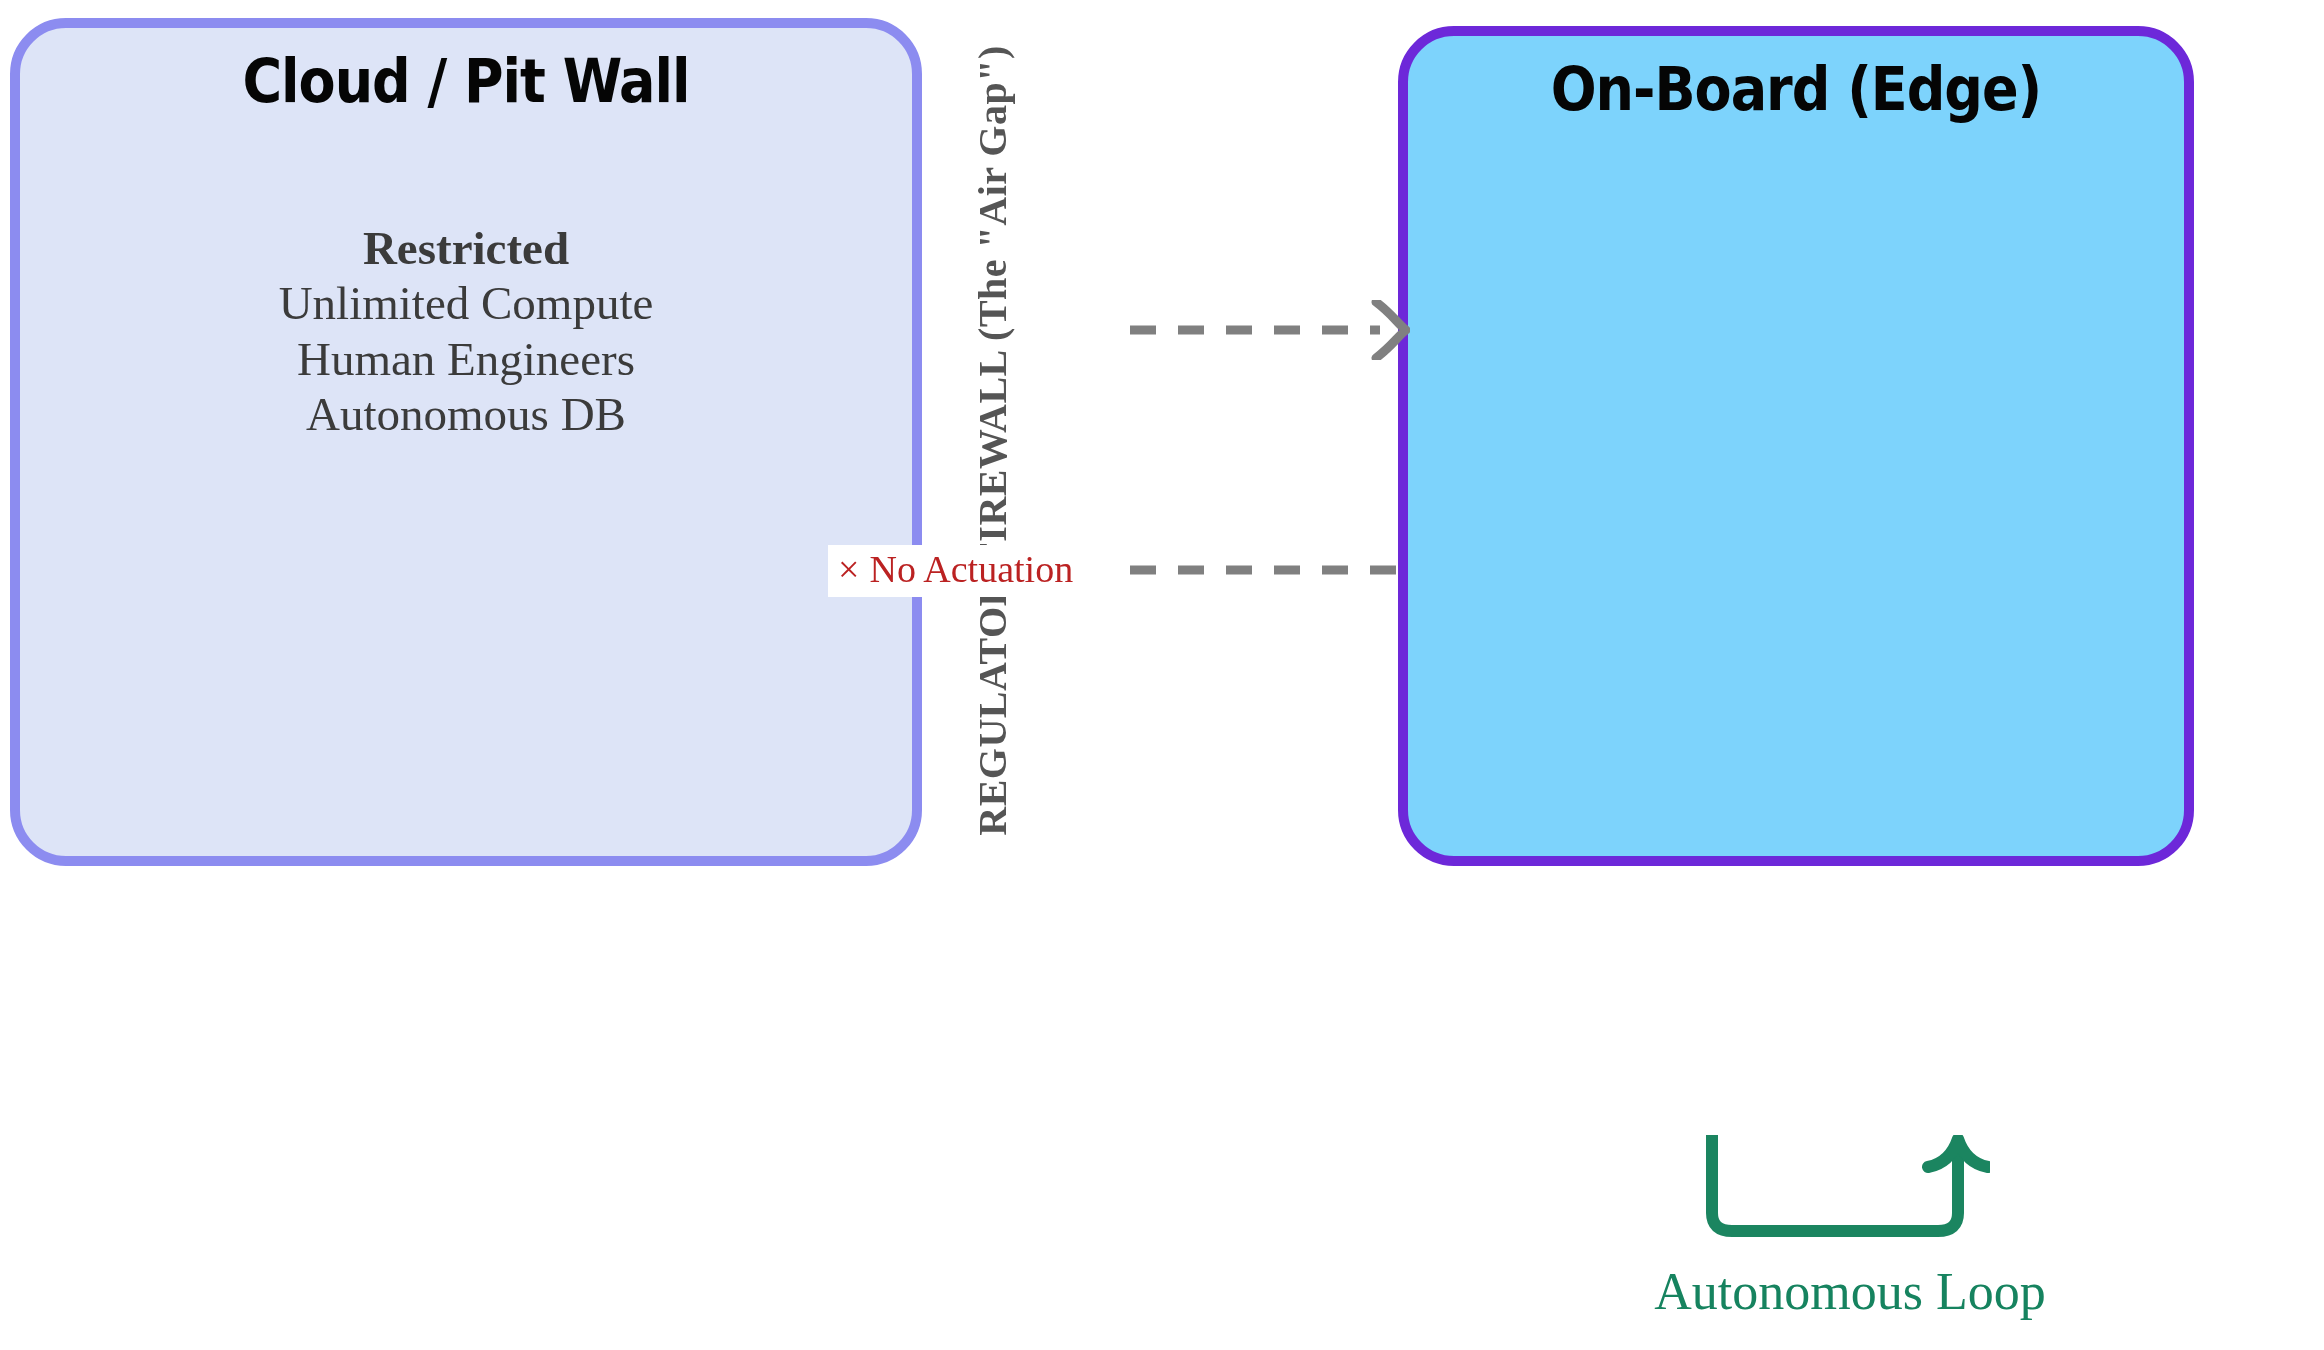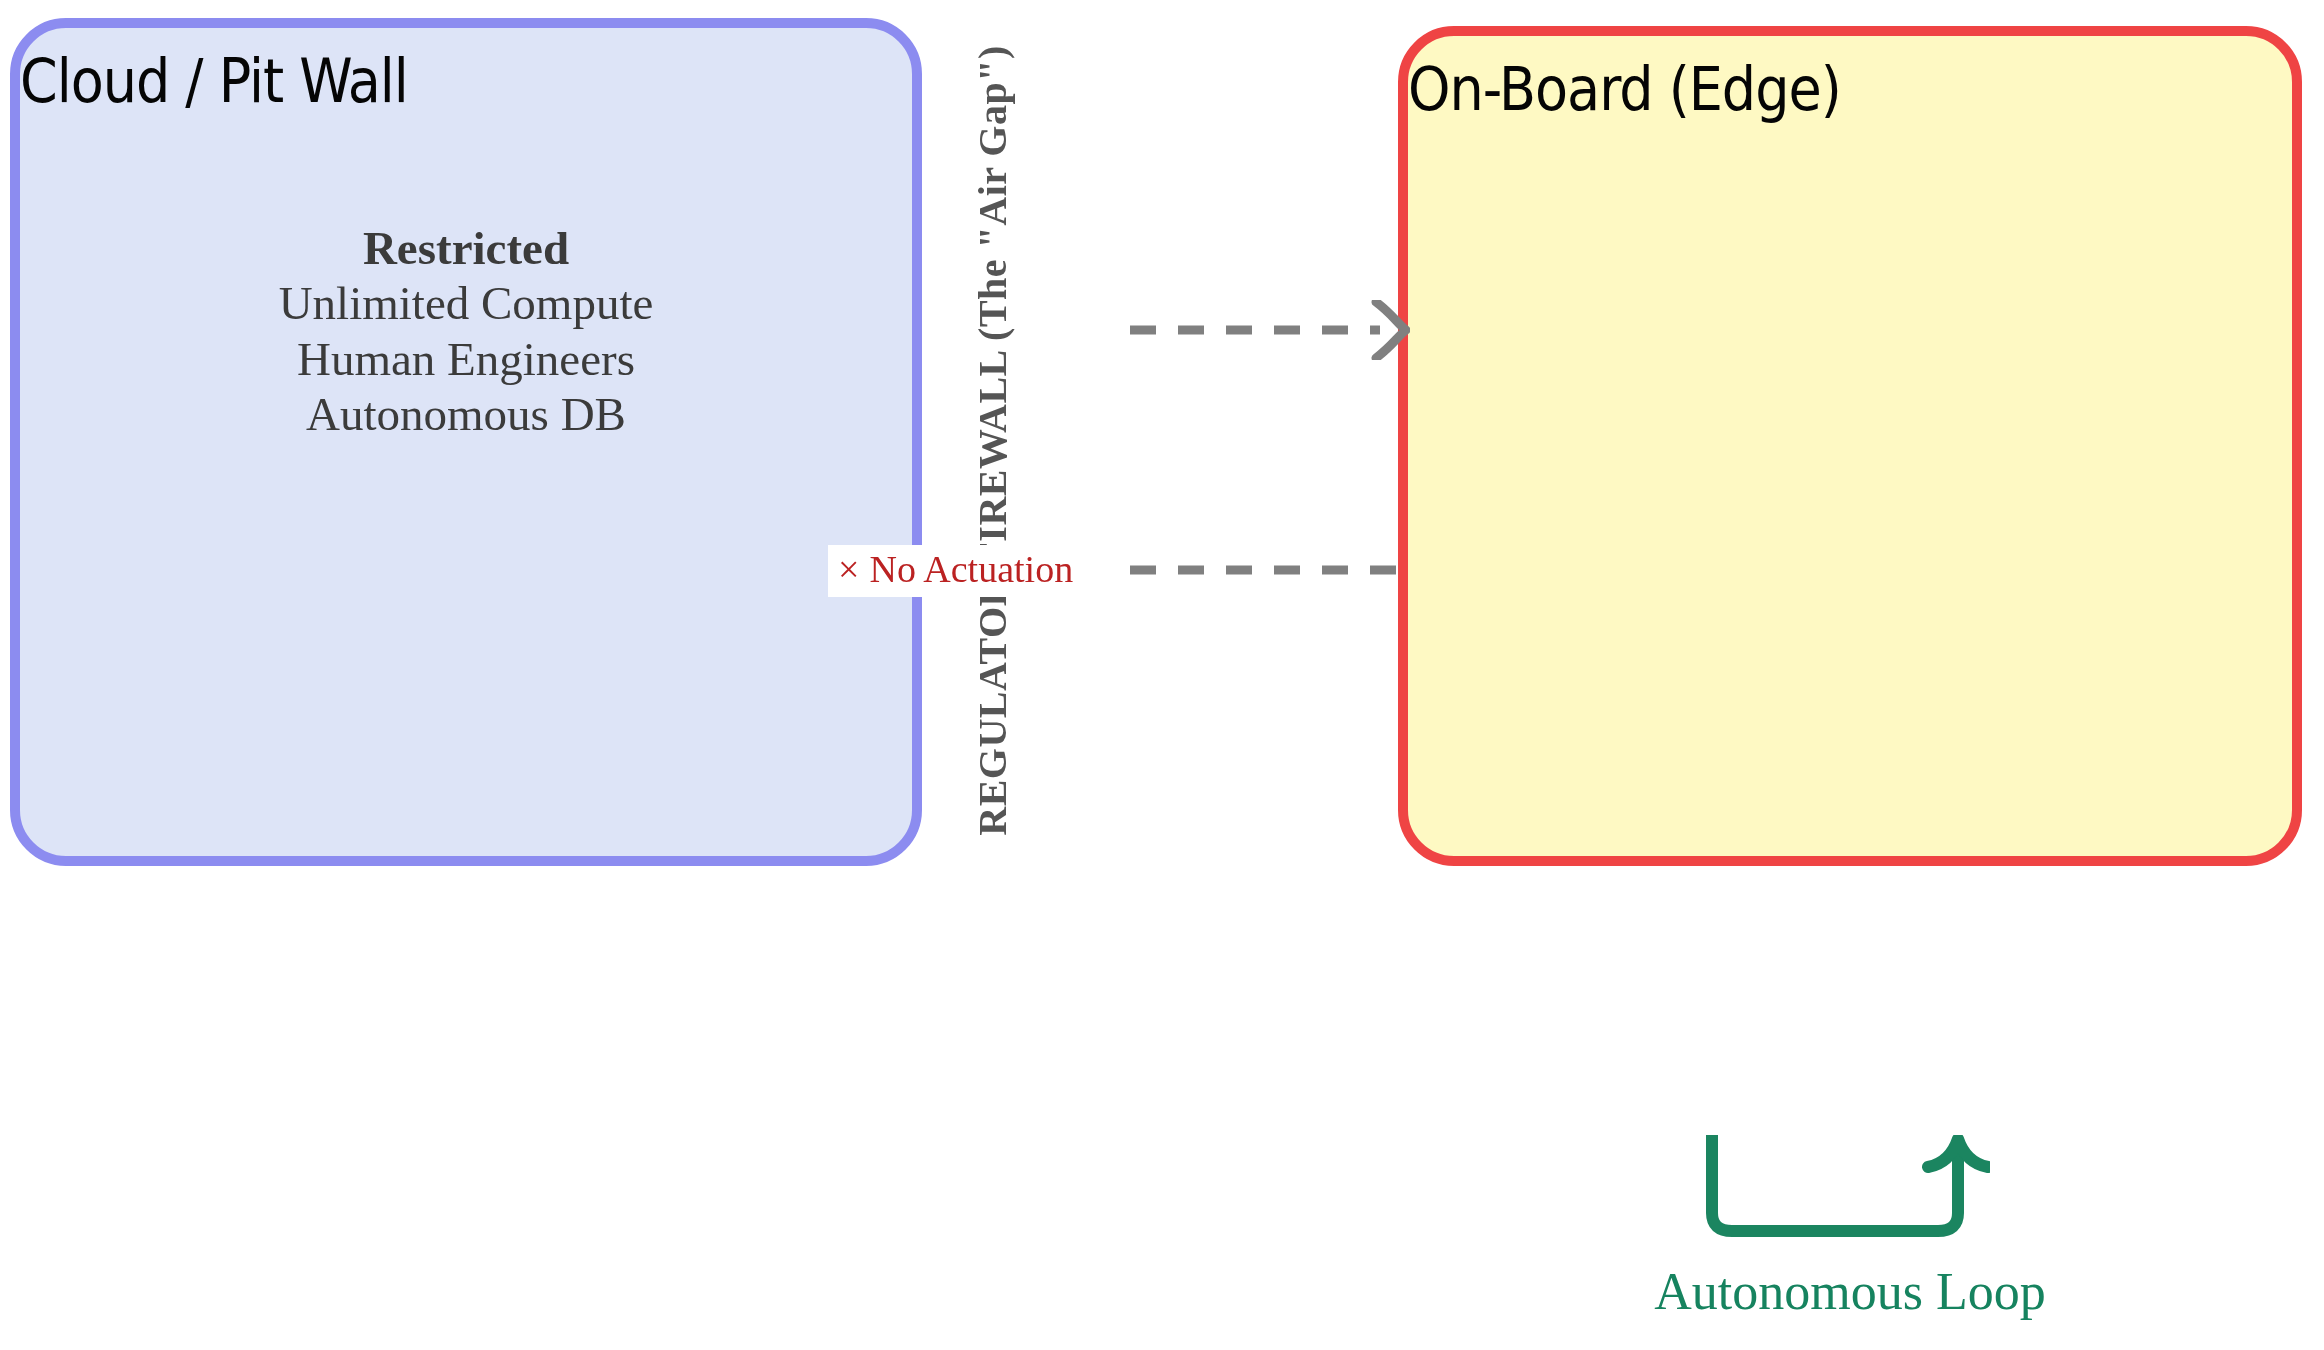--- a/index.html
+++ b/index.html
@@ -28,33 +28,33 @@
     left: 10px;
     top: 18px;
     width: 912px;
     height: 848px;
     background: #dde4f7;
     border: 10px solid #8c8cf0;
   }
   #edge-panel {
     left: 1398px;
     top: 26px;
-    width: 904px;
+    width: 796px;
     height: 840px;
-    background: #fef9c3;
-    border: 10px solid #ef4444;
+    background: #7dd3fc;
+    border: 10px solid #6d28d9;
   }
 
   .panel-title {
     position: absolute;
     left: 0;
     right: 0;
-    text-align: left;
+    text-align: center;
     font-family: "DejaVu Sans Condensed", "Liberation Sans Narrow", "Liberation Sans", sans-serif;
-    font-weight: normal;
+    font-weight: bold;
     font-size: 60px;
     letter-spacing: -1px;
     color: #050505;
     white-space: nowrap;
   }
   #cloud-panel .panel-title { top: 18px; }
   #edge-panel .panel-title { top: 18px; }
 
   .panel-body {
     position: absolute;

